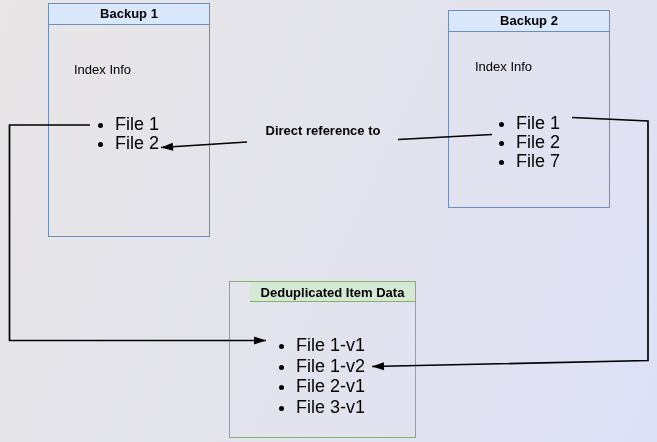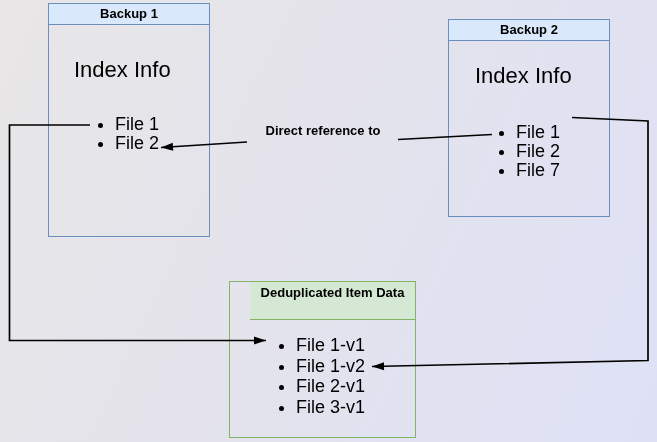--- a/index.html
+++ b/index.html
@@ -28,25 +28,25 @@
     box-sizing: border-box;
     height: 21px;
     line-height: 20px;
     text-align: center;
     font-size: 13px;
     font-weight: bold;
     white-space: nowrap;
     overflow: hidden;
   }
   .node.blue  .node-header { background: var(--blue_fill, #dae8fc);  border-bottom: 1.5px solid var(--blue_border, #6c8ebf); }
-  .node.green .node-header { background: var(--green_fill, #d5e8d4); border-bottom: 1.5px solid var(--green_border, #82b366); height: 38px; line-height: 21px; margin-left: 20px; }
+  .node.green .node-header { background: var(--green_fill, #d5e8d4); border-bottom: 1.5px solid var(--green_border, #82b366); height: 20px; line-height: 21px; margin-left: 20px; }
 
   .section-label {
     position: absolute;
-    font-size: 22px;
+    font-size: 13px;
     line-height: 24px;
     white-space: nowrap;
   }
 
   ul.file-list {
     position: absolute;
     margin: 0;
     padding: 0 0 0 66px;
     list-style: disc outside;
     font-size: 18px;
@@ -91,21 +91,21 @@
     <div class="node-header">
       <span>Backup 1</span>
     </div>
     <div class="section-label" style="left:25px; top:54px;">Index Info</div>
     <ul class="file-list" style="left:0; top:111px;">
         <li>File 1</li>
         <li>File 2</li>
       </ul>
   </div>
 
-  <div class="node blue" style="left:448px; top:19px; width:162px; height:198px;">
+  <div class="node blue" style="left:448px; top:10px; width:162px; height:198px;">
     <div class="node-header">
       <span>Backup 2</span>
     </div>
     <div class="section-label" style="left:26px; top:44px;">Index Info</div>
     <ul class="file-list" style="left:1px; top:103px;">
         <li>File 1</li>
         <li>File 2</li>
         <li>File 7</li>
       </ul>
   </div>

